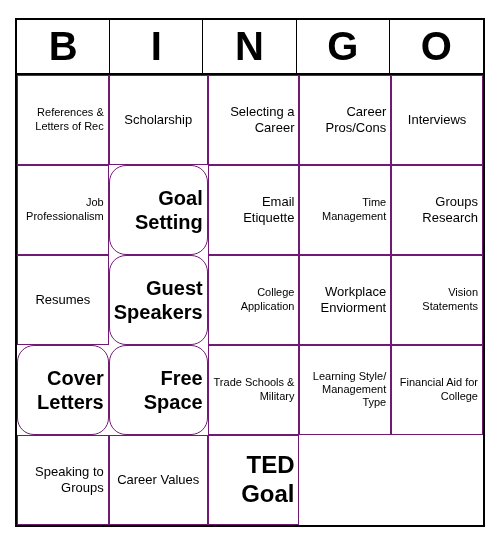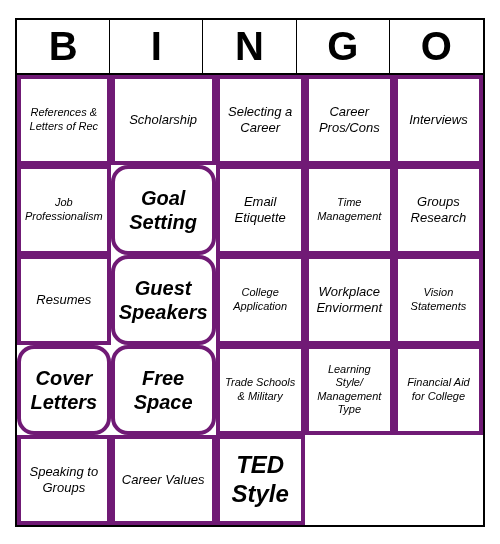--- a/index.html
+++ b/index.html
@@ -30,30 +30,29 @@
     }
     .bingo-header-cell:last-child {
       border-right: none;
     }
     .bingo-grid {
       display: grid;
       grid-template-columns: repeat(5, 1fr);
       grid-template-rows: repeat(5, 1fr);
     }
     .bingo-cell {
-      border: 4px solid #701a75;
+      border: 1px solid #701a75;
       min-height: 90px;
       display: flex;
       align-items: center;
       justify-content: center;
-      text-align: center;
+      text-align: right;
       padding: 4px;
       font-size: 13px;
       line-height: 1.2;
-      font-style: italic;
     }
     .bingo-cell.large-text {
       font-size: 20px;
       font-weight: bold;
       border-radius: 17px;
     }
     .bingo-cell.xlarge-text {
       font-size: 24px;
       font-weight: bold;
     }
@@ -88,15 +87,15 @@
       <div class="bingo-cell small-text">College Application</div>
       <div class="bingo-cell">Workplace Enviorment</div>
       <div class="bingo-cell small-text">Vision Statements</div>
       <div class="bingo-cell large-text">Cover Letters</div>
       <div class="bingo-cell large-text">Free Space</div>
       <div class="bingo-cell small-text">Trade Schools &amp; Military</div>
       <div class="bingo-cell small-text">Learning Style/ Management Type</div>
       <div class="bingo-cell small-text">Financial Aid for College</div>
       <div class="bingo-cell">Speaking to Groups</div>
       <div class="bingo-cell">Career Values</div>
-      <div class="bingo-cell xlarge-text">TED Style</div>
+      <div class="bingo-cell xlarge-text">TED Goal</div>
     </div>
 </div>
 
 </body></html>

